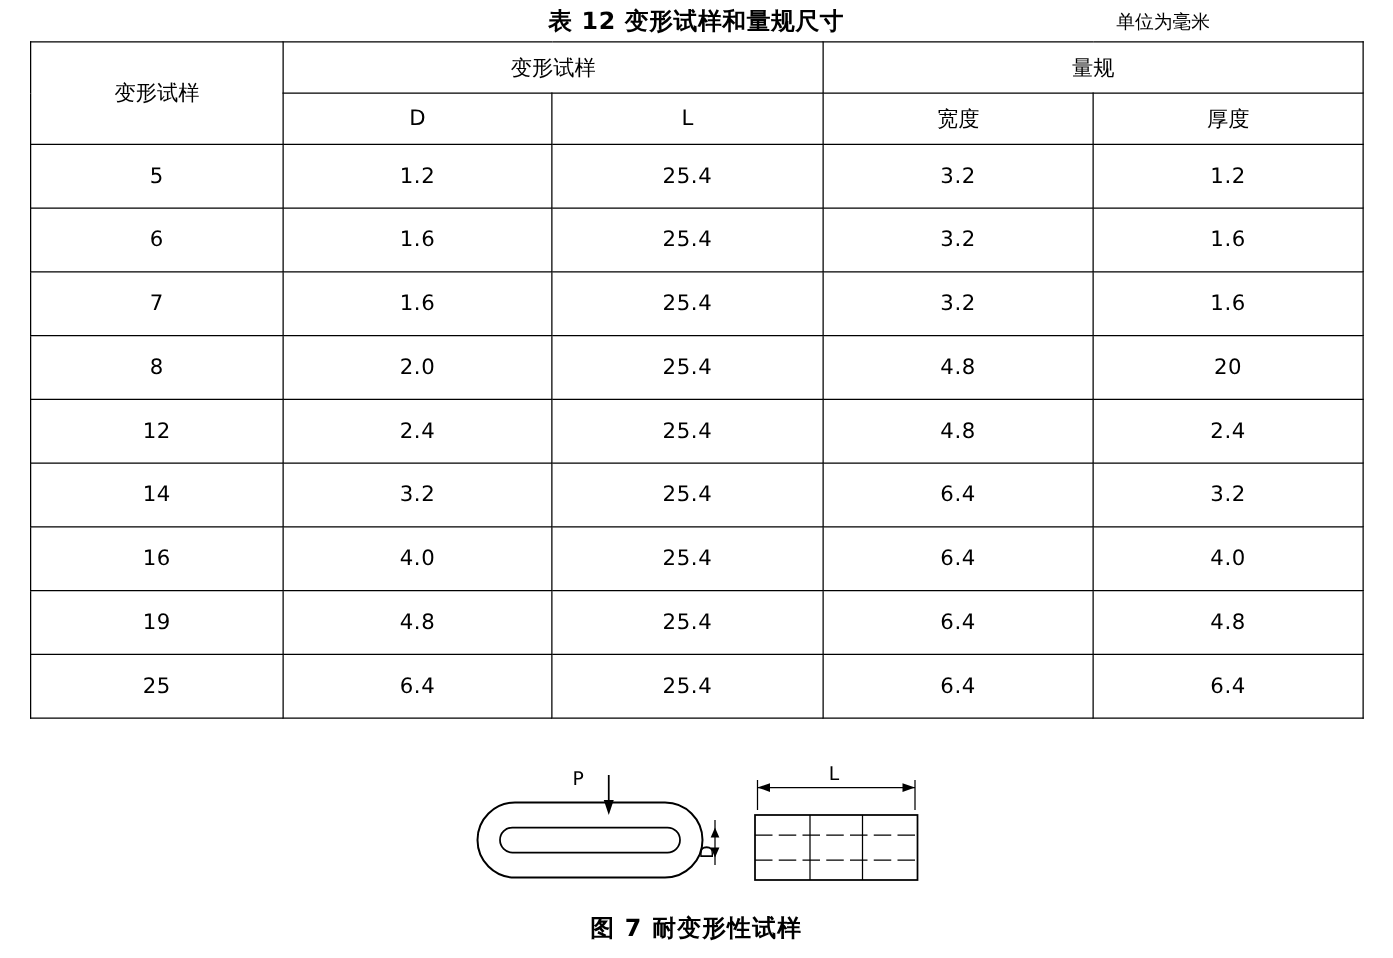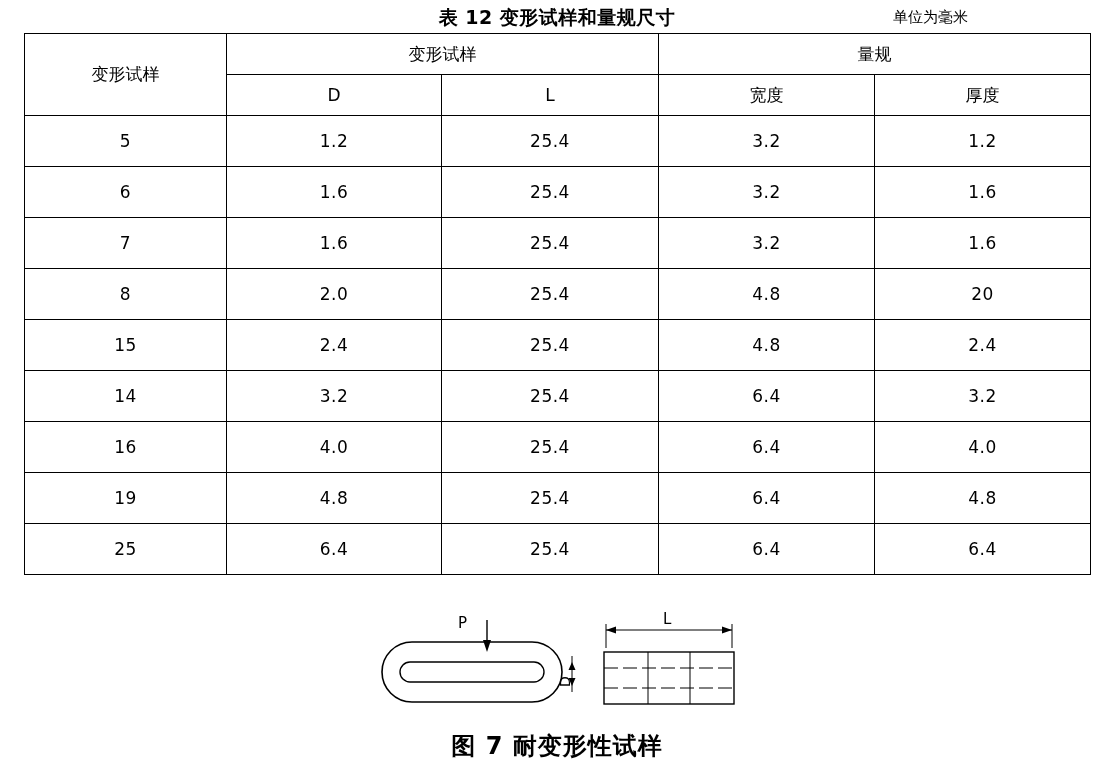--- a/index.html
+++ b/index.html
@@ -104,21 +104,21 @@
     position: absolute;
     left: 0;
     top: 0;
   }
   .fig-caption {
     position: absolute;
     top: 730px;
     left: 0;
     width: 1114px;
     text-align: center;
-    font-size: 24px;
+    font-size: 19px;
     font-weight: bold;
     font-family: "DejaVu Sans", "Liberation Sans", sans-serif;
     letter-spacing: 1px;
   }
 </style>
 </head>
 <body>
 
 <div class="page">
 
@@ -172,21 +172,21 @@
           <td class="num">1.6</td>
         </tr>
         <tr>
           <td class="num">8</td>
           <td class="num">2.0</td>
           <td class="num">25.4</td>
           <td class="num">4.8</td>
           <td class="num">20</td>
         </tr>
         <tr>
-          <td class="num">15</td>
+          <td class="num">12</td>
           <td class="num">2.4</td>
           <td class="num">25.4</td>
           <td class="num">4.8</td>
           <td class="num">2.4</td>
         </tr>
         <tr>
           <td class="num">14</td>
           <td class="num">3.2</td>
           <td class="num">25.4</td>
           <td class="num">6.4</td>

